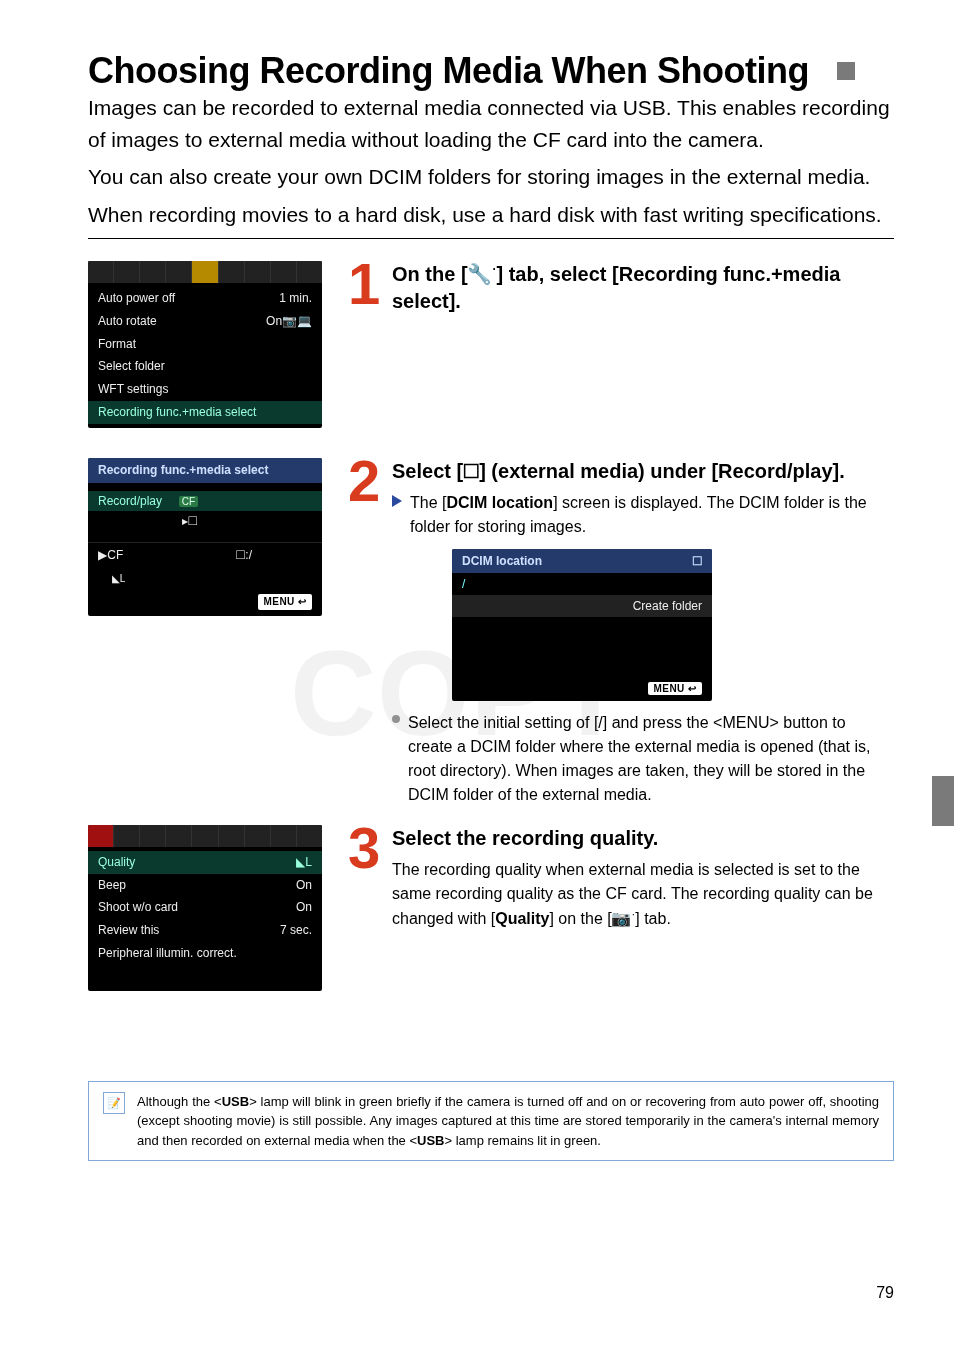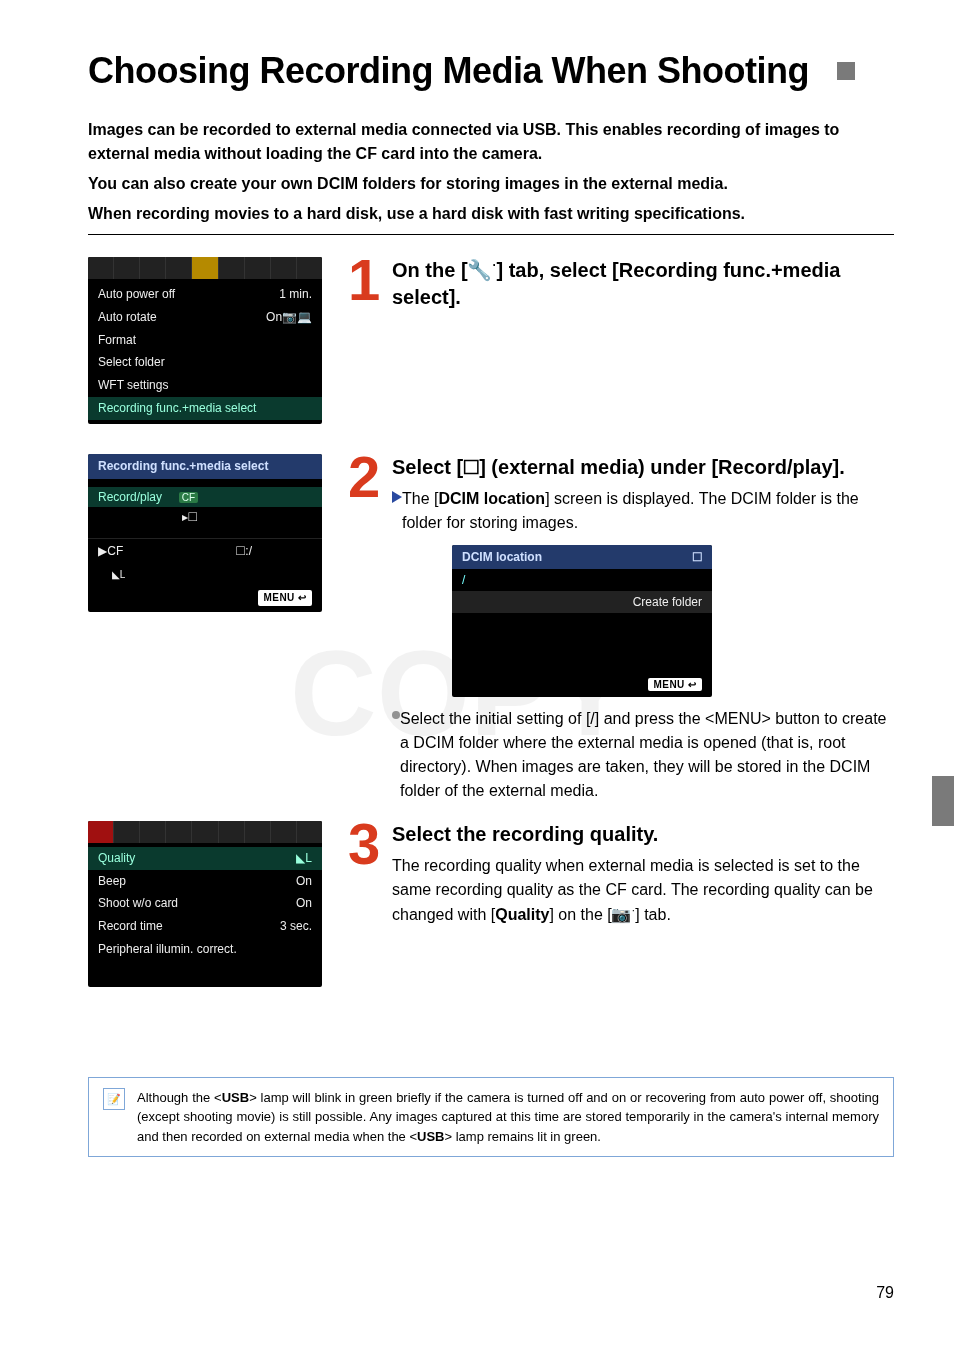--- a/index.html
+++ b/index.html
@@ -1,30 +1,30 @@
 <!DOCTYPE html>
 <html><head>
 <meta charset="utf-8">
 <style>
   * { margin: 0; padding: 0; box-sizing: border-box; }
   html, body { width: 954px; background: #fff; font-family: Arial, Helvetica, sans-serif; color: #000; }
   .page { width: 954px; padding: 50px 60px 30px 88px; position: relative; min-height: 1352px; }
-  .title-row { display: flex; align-items: center; gap: 28px; margin-bottom: 26px; }
+  .title-row { display: flex; align-items: center; gap: 28px; }
   .title { font-size: 36px; font-weight: bold; letter-spacing: -0.5px; }
   .title-sq { width: 18px; height: 18px; background: #7a7a7a; flex-shrink: 0; }
-  .intro { font-size: 16px; line-height: 1.5; margin-bottom: 6px; font-weight: bold; }
+  .intro { font-size: 21px; line-height: 1.5; margin-bottom: 6px; }
   .divider { border: 0; border-top: 1px solid #000; margin: 8px 0 22px 0; }
   .step { display: flex; align-items: flex-start; margin-bottom: 18px; }
   .left-col { width: 260px; flex-shrink: 0; }
   .num-col { width: 44px; flex-shrink: 0; }
   .step-num { font-size: 58px; font-weight: bold; color: #d93b1e; line-height: 0.8; font-family: "Arial Black", Arial, sans-serif; }
   .right-col { flex: 1; padding-top: 0; }
   .step-head { font-size: 20px; font-weight: bold; line-height: 1.35; margin-bottom: 6px; }
   .step-body { font-size: 16px; line-height: 1.5; }
-  .bullet { display: flex; align-items: flex-start; margin-top: 6px; }
+  .bullet { display: flex; align-items: flex-start; gap: 8px; margin-top: 6px; }
   .bullet .mark { flex-shrink: 0; margin-top: 4px; }
   .gray-dot { width: 8px; height: 8px; background: #9a9a9a; border-radius: 50%; }
   .blue-tri { width: 0; height: 0; border-top: 6px solid transparent; border-bottom: 6px solid transparent; border-left: 10px solid #2a4aa0; }
   
   .cam { width: 234px; background: #000; border-radius: 2px; color: #eee; font-size: 12px; line-height: 1.4; overflow: hidden; }
   .cam .tabs { height: 22px; background: #111; display: flex; align-items: stretch; }
   .cam .tabs .t { flex: 1; border-right: 1px solid #333; background: #222; display:flex; align-items:center; justify-content:center; }
   .cam .tabs .t.red { background: #a01010; }
   .cam .tabs .t.yel { background: #b58a00; }
   .cam .tabs .t.last { border-right: 0; }
@@ -194,22 +194,22 @@
             </div>
           <div class="row">
               <span>Beep</span>
               <span>On</span>
             </div>
           <div class="row">
               <span>Shoot w/o card</span>
               <span>On</span>
             </div>
           <div class="row">
-              <span>Record time</span>
-              <span>3 sec.</span>
+              <span>Review this</span>
+              <span>7 sec.</span>
             </div>
           <div class="row">
               <span>Peripheral illumin. correct.</span>
               <span></span>
             </div>
           <div style="height:22px;"></div>
         </div>
       </div>
     </div>
     <div class="num-col">

